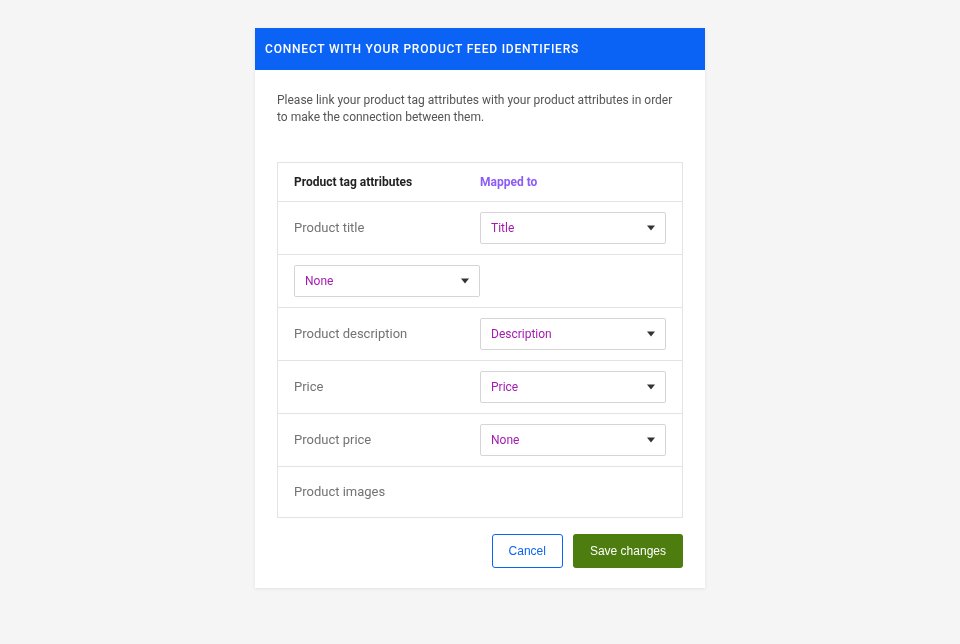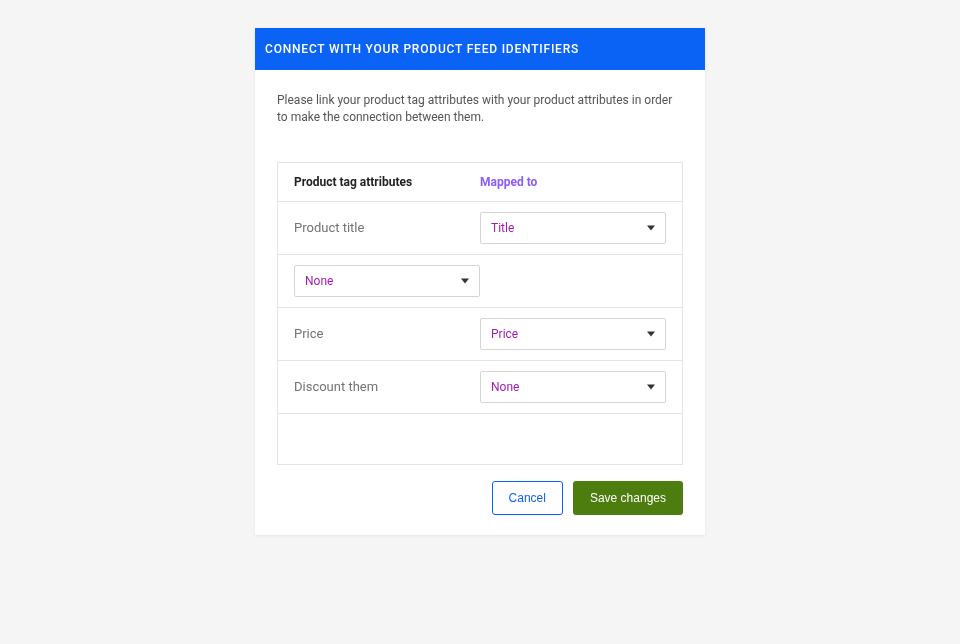--- a/index.html
+++ b/index.html
@@ -142,42 +142,52 @@
 
       <div class="row">
         <div class="col2">
           <div class="select">
             <span>None</span>
             <span class="caret"></span>
           </div>
         </div>
       </div>
 
+      <div class="row">
+        <div class="col1">Product description</div>
+        <div class="col2">
+          <div class="select">
+            <span>Description</span>
+            <span class="caret"></span>
+          </div>
+        </div>
+      </div>
 
       <div class="row">
         <div class="col1">Price</div>
         <div class="col2">
           <div class="select">
             <span>Price</span>
             <span class="caret"></span>
           </div>
         </div>
       </div>
 
       <div class="row">
-        <div class="col1">Discount them</div>
+        <div class="col1">Product price</div>
         <div class="col2">
           <div class="select">
             <span>None</span>
             <span class="caret"></span>
           </div>
         </div>
       </div>
 
       <div class="row">
+        <div class="col1">Product images</div>
       </div>
     </div>
 
     <div class="actions">
       <button class="btn btn-cancel">Cancel</button>
       <button class="btn btn-save">Save changes</button>
     </div>
   </div>
 </div>
 

